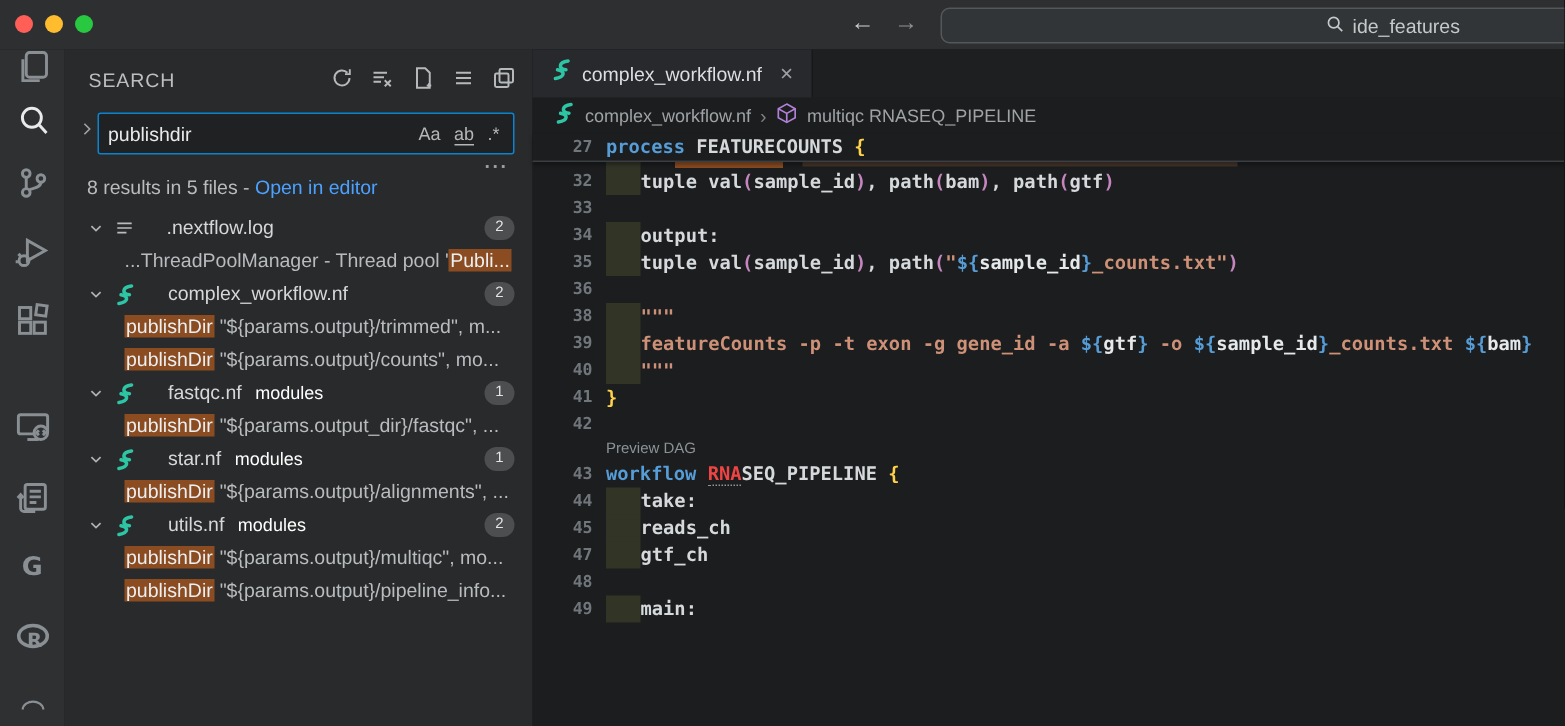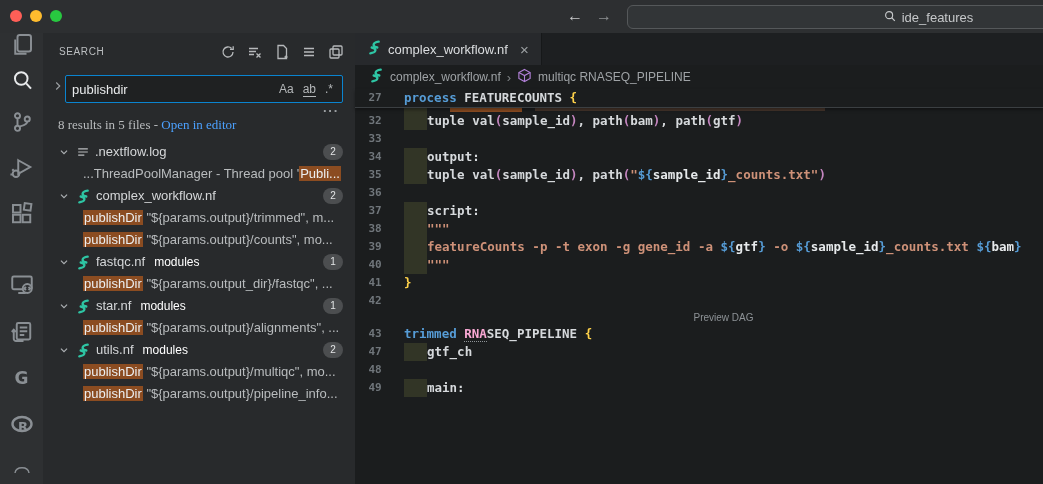--- a/index.html
+++ b/index.html
@@ -18,75 +18,75 @@
               background:#323537;border:1px solid #55585a;display:flex;align-items:center;justify-content:center;
               gap:5px;color:#c6c8ca;font-size:13px;}
   
   .activitybar{position:absolute;left:0;top:33px;width:43px;height:451px;background:#2e3032;}
   .act-item{position:absolute;left:0;width:43px;height:30px;display:flex;align-items:center;justify-content:center;color:#8a8f94;}
   .act-item.active{color:#e8eaec;}
   .act-item svg{display:block;}
   
   .sidebar{position:absolute;left:43px;top:33px;width:312px;height:451px;background:#282a2c;overflow:hidden;}
   .side-header{position:absolute;left:0;top:10px;width:100%;height:20px;}
-  .side-title{position:absolute;left:16px;top:3px;font-size:10px;letter-spacing:.6px;color:#bcbfc1;}
+  .side-title{position:absolute;left:16px;top:3px;font-size:13px;letter-spacing:.6px;color:#bcbfc1;}
   .side-tools{position:absolute;right:10px;top:0;display:flex;gap:9px;color:#b6b9bb;}
   .side-tools .tool{width:18px;height:18px;display:flex;align-items:center;justify-content:center;}
   .replace-chev{position:absolute;left:8px;top:46px;color:#9da1a4;}
   .search-box{position:absolute;left:22px;top:42px;right:12px;height:26px;background:#1f2122;
               border:1px solid #0a84d0;border-radius:2px;display:flex;align-items:center;}
   .search-box input{flex:1;background:transparent;border:none;outline:none;color:#e8eaeb;
                     font-size:13px;font-family:"Liberation Sans",sans-serif;padding:0 6px;min-width:0;}
   .opt{color:#b4b7b9;font-size:12px;margin-right:9px;line-height:14px;}
   .opt.word{border-bottom:1px solid #b4b7b9;}
   .more-actions{position:absolute;right:16px;top:70px;color:#9da1a4;font-size:13px;font-weight:bold;letter-spacing:1px;}
-  .summary{position:absolute;left:15px;top:84px;font-size:13px;color:#b9bcbe;white-space:nowrap;font-family:Liberation Serif, serif;}
+  .summary{position:absolute;left:15px;top:84px;font-size:13px;color:#b9bcbe;white-space:nowrap;}
   .summary a{color:#4ca1ff;text-decoration:none;}
   .results{position:absolute;left:0;top:108px;right:0;bottom:0;}
   .row{height:22px;line-height:22px;white-space:nowrap;overflow:hidden;position:relative;font-size:13px;color:#b9bcbe;}
   .file-row{padding-left:14px;display:flex;align-items:center;gap:5px;}
   .file-row .chev{color:#aeb2b5;display:flex;align-items:center;}
   .file-row .ficon{display:flex;align-items:center;}
-  .fname{color:#d5d7d9;}
+  .fname{color:#d5d7d9;margin-left:16px;}
   .fdesc{color:#ffffff;font-size:12px;margin-left:4px;}
   .badge{position:absolute;right:12px;top:3px;background:#4c4e50;color:#e3e5e6;font-size:10px;
          border-radius:9px;min-width:10px;height:16px;line-height:16px;text-align:center;padding:0 5px;}
   .match-row{padding-left:40px;}
   .hl{background:#8b4c21;color:#eceff1;padding:0 1px;}
   
   .editor{position:absolute;left:355px;top:33px;right:0;bottom:0;background:#1b1d1e;}
   .tabstrip{position:absolute;left:0;top:0;right:0;height:32px;background:#1d1f21;}
   .tab{display:inline-flex;align-items:center;height:32px;background:#27292c;padding:0 12px;gap:6px;
        border-right:1px solid #161819;}
   .tab-label{font-size:13px;color:#dcdee0;}
   .tab-close{color:#9ca0a3;font-size:15px;margin-left:6px;}
   .breadcrumb{position:absolute;left:0;top:32px;right:0;height:24px;display:flex;align-items:center;
               padding-left:14px;gap:6px;font-size:12px;color:#9fa3a6;}
   .bc-sep{color:#7e8285;font-size:13px;}
   .code{position:absolute;left:0;top:56px;right:0;bottom:0;font-family:"DejaVu Sans Mono",monospace;
         font-size:12.5px;font-weight:bold;color:#d6d9dc;}
   .cline{position:relative;height:18px;line-height:18px;padding-left:49px;white-space:nowrap;}
-  .cline .num{position:absolute;left:0;top:0;width:40px;text-align:center;color:#70767b;font-size:11px;font-weight:bold;}
+  .cline .num{position:absolute;left:0;top:0;width:40px;text-align:right;color:#70767b;font-size:11px;font-weight:bold;}
   .cline.ind::before{content:'';position:absolute;left:49px;top:0;bottom:0;width:23px;background:rgba(225,228,95,0.12);}
   .cline.ind .ltext{padding-left:23px;display:inline-block;}
   .sticky{border-bottom:1px solid #3b3f42;box-shadow:0 2px 3px rgba(0,0,0,.35);position:relative;z-index:2;background:#1b1d1e;}
   .sliver{position:relative;height:4px;overflow:hidden;}
   .sliver .sl-ind{position:absolute;left:49px;top:0;height:4px;width:23px;background:rgba(225,228,95,0.12);}
   .sliver .sl-hl{position:absolute;left:95px;top:0;height:4px;width:72px;background:#8b4c21;}
   .sliver .sl-rem{position:absolute;left:180px;top:0;height:3px;width:290px;background:rgba(150,100,70,0.35);}
   .codelens{height:15px;line-height:15px;padding-left:49px;font-family:"Liberation Sans",sans-serif;
-            font-size:10px;font-weight:normal;color:#8d9296;text-align:center;}
+            font-size:10px;font-weight:normal;color:#8d9296;}
   .tk-k{color:#569cd6;}
   .tk-w{color:#d6d9dc;}
   .tk-p{color:#c586c0;}
   .tk-b{color:#ffd24a;}
   .tk-s{color:#ce9178;}
   .tk-i{color:#569cd6;}
   .tk-v{color:#e6e9eb;}
-  .tk-u{color:#f9a8d4;border-bottom:1px dotted #8f9498;}
+  .tk-u{color:#ef4444;border-bottom:1px dotted #8f9498;}
 </style>
 </head>
 <body>
 
 <div class="window">
 
   <div class="titlebar">
     <div class="traffic t-close"></div>
     <div class="traffic t-min"></div>
     <div class="traffic t-max"></div>
@@ -354,27 +354,28 @@
         <div class="sliver">
           <span class="sl-ind"></span>
           <span class="sl-hl"></span>
           <span class="sl-rem"></span>
         </div>
         <div class="cline ind"><span class="num">32</span><span class="ltext"><span class="tk-w">tuple val</span><span class="tk-p">(</span><span class="tk-w">sample_id</span><span class="tk-p">)</span><span class="tk-w">, path</span><span class="tk-p">(</span><span class="tk-w">bam</span><span class="tk-p">)</span><span class="tk-w">, path</span><span class="tk-p">(</span><span class="tk-w">gtf</span><span class="tk-p">)</span></span></div>
         <div class="cline"><span class="num">33</span><span class="ltext"></span></div>
         <div class="cline ind"><span class="num">34</span><span class="ltext"><span class="tk-w">output:</span></span></div>
         <div class="cline ind"><span class="num">35</span><span class="ltext"><span class="tk-w">tuple val</span><span class="tk-p">(</span><span class="tk-w">sample_id</span><span class="tk-p">)</span><span class="tk-w">, path</span><span class="tk-p">(</span><span class="tk-s">"</span><span class="tk-i">${</span><span class="tk-v">sample_id</span><span class="tk-i">}</span><span class="tk-s">_counts.txt"</span><span class="tk-p">)</span></span></div>
         <div class="cline"><span class="num">36</span><span class="ltext"></span></div>
-        <div class="cline ind"><span class="num">37</span><span class="ltext"><span class="tk-w">script:</span></span></div>
         <div class="cline ind"><span class="num">38</span><span class="ltext"><span class="tk-s">"""</span></span></div>
         <div class="cline ind"><span class="num">39</span><span class="ltext"><span class="tk-s">featureCounts -p -t exon -g gene_id -a </span><span class="tk-i">${</span><span class="tk-v">gtf</span><span class="tk-i">}</span><span class="tk-s"> -o </span><span class="tk-i">${</span><span class="tk-v">sample_id</span><span class="tk-i">}</span><span class="tk-s">_counts.txt </span><span class="tk-i">${</span><span class="tk-v">bam</span><span class="tk-i">}</span></span></div>
         <div class="cline ind"><span class="num">40</span><span class="ltext"><span class="tk-s">"""</span></span></div>
         <div class="cline"><span class="num">41</span><span class="ltext"><span class="tk-b">}</span></span></div>
         <div class="cline"><span class="num">42</span><span class="ltext"></span></div>
         <div class="codelens">Preview DAG</div>
-        <div class="cline"><span class="num">43</span><span class="ltext"><span class="tk-k">trimmed</span><span class="tk-w"> </span><span class="tk-u">RNA</span><span class="tk-w">SEQ_PIPELINE </span><span class="tk-b">{</span></span></div>
+        <div class="cline"><span class="num">43</span><span class="ltext"><span class="tk-k">workflow</span><span class="tk-w"> </span><span class="tk-u">RNA</span><span class="tk-w">SEQ_PIPELINE </span><span class="tk-b">{</span></span></div>
+        <div class="cline ind"><span class="num">44</span><span class="ltext"><span class="tk-w">take:</span></span></div>
+        <div class="cline ind"><span class="num">45</span><span class="ltext"><span class="tk-w">reads_ch</span></span></div>
         <div class="cline ind"><span class="num">47</span><span class="ltext"><span class="tk-w">gtf_ch</span></span></div>
         <div class="cline"><span class="num">48</span><span class="ltext"></span></div>
         <div class="cline ind"><span class="num">49</span><span class="ltext"><span class="tk-w">main:</span></span></div>
       </div>
   </div>
 
 </div>
 
 </body></html>

